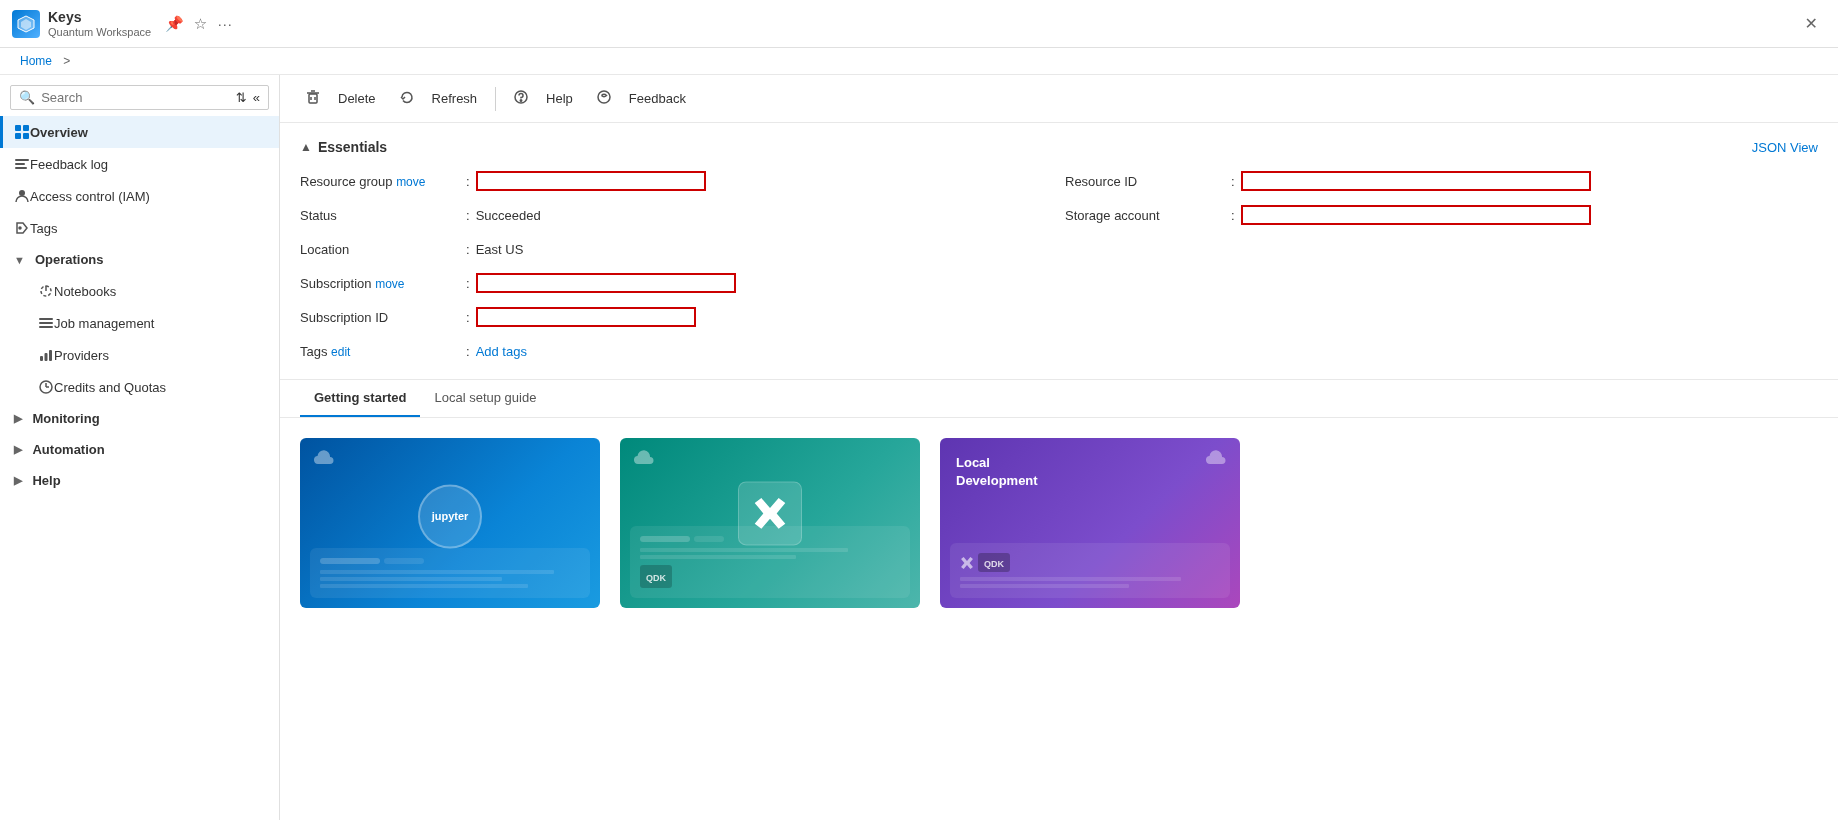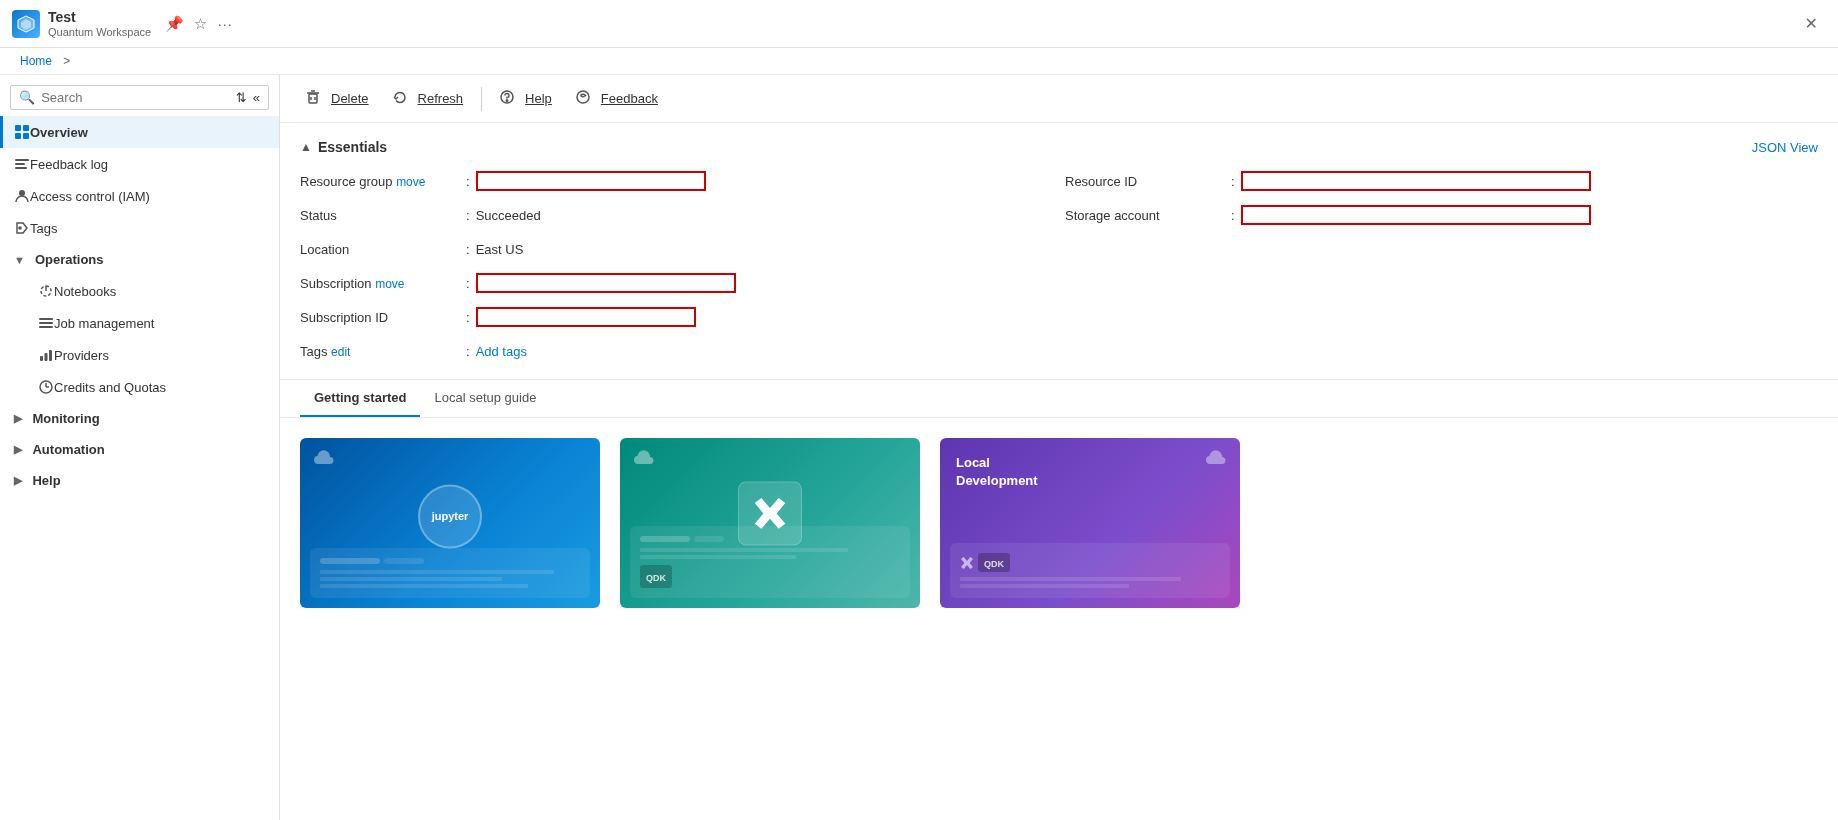--- a/index.html
+++ b/index.html
@@ -34,21 +34,21 @@
     .sidebar-item .item-icon { width: 16px; height: 16px; display: flex; align-items: center; justify-content: center; flex-shrink: 0; font-size: 14px; }
     .sidebar-section { display: flex; align-items: center; padding: 8px 14px; gap: 10px; cursor: pointer; color: #333; font-size: 13px; font-weight: 600; }
     .sidebar-child { padding-left: 38px; }
     .chevron { font-size: 11px; color: #666; }
 
     
     .content { flex: 1; overflow-y: auto; background: #fff; }
 
     
     .toolbar { display: flex; align-items: center; padding: 10px 16px; gap: 4px; border-bottom: 1px solid #e8e8e8; background: #fff; }
-    .toolbar-btn { display: flex; align-items: center; gap: 11px; padding: 5px 10px; border: none; background: transparent; cursor: pointer; font-size: 13px; color: #333; border-radius: 2px; text-decoration: underline; }
+    .toolbar-btn { display: flex; align-items: center; gap: 18px; padding: 5px 10px; border: none; background: transparent; cursor: pointer; font-size: 13px; color: #333; border-radius: 2px; }
     .toolbar-btn .btn-icon { font-size: 14px; color: #555; }
     .toolbar-divider { width: 1px; height: 24px; background: #d0d0d0; margin: 0 4px; }
 
     
     .essentials { padding: 16px 20px; border-bottom: 1px solid #e8e8e8; }
     .essentials-header { display: flex; align-items: center; justify-content: space-between; margin-bottom: 14px; }
     .essentials-title { display: flex; align-items: center; gap: 6px; font-weight: 600; font-size: 14px; }
     .essentials-title .collapse-icon { font-size: 12px; color: #555; cursor: pointer; }
     .json-view-link { color: #0078d4; font-size: 13px; cursor: pointer; text-decoration: none; }
 
@@ -79,21 +79,21 @@
 <body>
 
 <div class="top-bar">
   <div class="app-icon">
     <svg width="18" height="18" viewBox="0 0 18 18" fill="none">
       <polygon points="9,1 17,5 17,13 9,17 1,13 1,5" fill="rgba(255,255,255,0.3)" stroke="white" stroke-width="1"></polygon>
       <polygon points="9,4 14,7 14,12 9,15 4,12 4,7" fill="rgba(255,255,255,0.5)"></polygon>
     </svg>
   </div>
   <div class="app-title">
-    <span class="app-title-main">Test</span>
+    <span class="app-title-main">Keys</span>
     <span class="app-title-sub">Quantum Workspace</span>
   </div>
   <div class="top-bar-icons">
     <span title="Pin">📌</span>
     <span title="Favorite">☆</span>
     <span title="More">···</span>
   </div>
   <div class="spacer"></div>
   <div class="close-btn">✕</div>
 </div>

